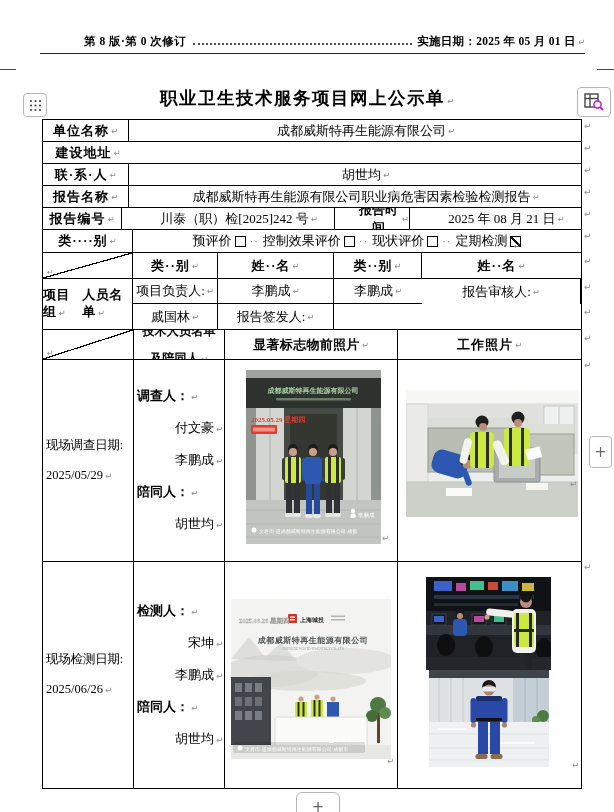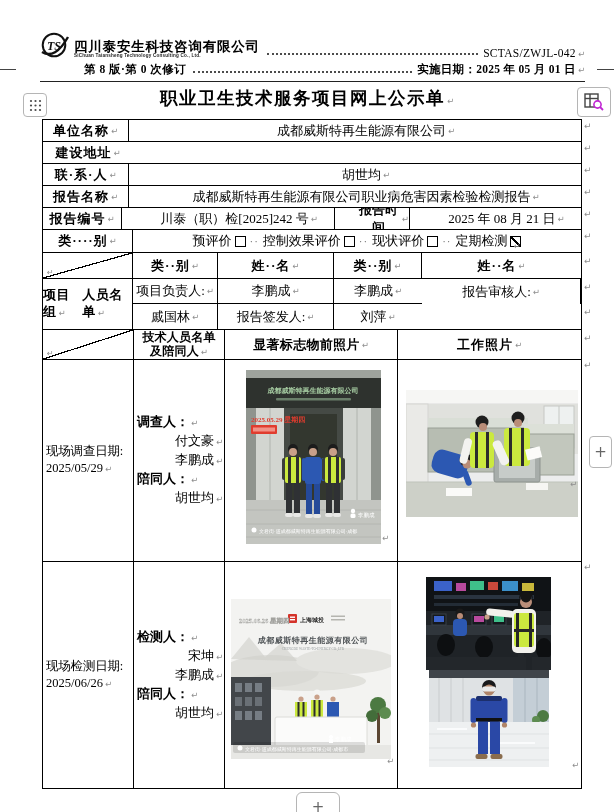--- a/index.html
+++ b/index.html
@@ -39,21 +39,21 @@
   .h22{height:22px;gap:22px;} .h23{height:23px;}
   .w90{width:90px;} .w448{width:448px;} .w218{width:218px;} .w60{width:60px;} .w170{width:170px;}
   .team-grid{display:grid;grid-template-columns:90px 85px 116px 88px 159px;
              grid-template-rows:26px 25px 25px;border-bottom:1px solid #000;}
   .tg{border-right:1px solid #000;border-bottom:1px solid #000;display:flex;align-items:center;justify-content:center;font-size:13px;}
   .tg.nr{border-right:none;} .tg.nb{border-bottom:none;}
   .group-cell{grid-row:2/4;border-bottom:none;flex-direction:row;font-weight:bold;line-height:17px;letter-spacing:.5px;}
   .diag{position:relative;background:linear-gradient(to bottom right,transparent calc(50% - .6px),#000 calc(50% - .6px),#000 calc(50% + .6px),transparent calc(50% + .6px));}
   .diag::after{content:"↵";position:absolute;left:4px;bottom:1px;color:#8d8d8d;font-size:8px;font-family:"DejaVu Sans",sans-serif;}
   .row10{height:30px;} .row11{height:202px;} .row12{height:226px;}
-  .w91{width:91px;} .w173{width:173px;} .w183{width:183px;}
+  .w91{width:91px;gap:13px;} .w173{width:173px;} .w183{width:183px;}
   .tech-cell{flex-direction:column;font-weight:bold;font-size:12px;line-height:14px;letter-spacing:.2px;}
   .date-cell{flex-direction:column;align-items:flex-start;justify-content:center;padding-left:3px;font-size:12.5px;line-height:17px;}
   .date-cell .dl{font-weight:normal;letter-spacing:-.2px;}
   .who-cell{flex-direction:column;align-items:stretch;justify-content:center;font-size:13px;line-height:18px;padding:0 1px;}
   .who-cell .wl{font-weight:bold;text-align:left;padding-left:2px;}
   .who-cell .wn{text-align:right;}
   .ph-cell{position:relative;}
   .ph{position:absolute;display:block;}
   .ph-ret{position:absolute;color:#8d8d8d;font-size:8.5px;font-family:"DejaVu Sans",sans-serif;}
   .ph-ret::after{content:"↵";}
@@ -63,33 +63,20 @@
   
   .btn{position:absolute;background:#fff;border:1px solid #b5b5b5;border-radius:4px;
        display:flex;align-items:center;justify-content:center;color:#555;cursor:pointer;
        font-family:"DejaVu Sans","Liberation Sans",sans-serif;}
   .plus{font-size:15px;color:#666;line-height:1;}
 </style>
 </head>
 <body>
 
 <div class="hdr">
-  <div class="hdr-row1">
-    <svg class="logo-svg" width="30" height="28" viewBox="0 0 30 28">
-      <circle cx="14" cy="14" r="11.3" fill="none" stroke="#111" stroke-width="2"></circle>
-      <text x="7" y="19" font-size="12" font-style="italic" font-weight="bold" font-family="Liberation Serif,serif" fill="#111">TS</text>
-      <path d="M2 21 Q 15 29 28 6" fill="none" stroke="#111" stroke-width="2.4"></path>
-    </svg>
-    <div class="co-block">
-      <div class="co-cn">四川泰安生科技咨询有限公司</div>
-      <div class="co-en">SiChuan Taiansheng Technology Consulting Co., Ltd.</div>
-    </div>
-    <span class="leader"></span>
-    <span class="doc-code r">SCTAS/ZWJL-042</span>
-  </div>
   <div class="hdr-row2">
     <span class="rev">第 8 版·第 0 次修订</span>
     <span class="leader"></span>
     <span class="impl r"><span>实施日期：</span><span>2025 年 05 月 01 日</span></span>
   </div>
 </div>
 <div class="crop" style="left:0;top:69px;width:16px;"></div>
 <div class="crop" style="left:597px;top:69px;width:17px;"></div>
 
 <div class="title r">职业卫生技术服务项目网上公示单</div>
@@ -145,21 +132,20 @@
       <span class="r">项目组</span>
         <span class="r">人员名单</span>
     </div>
     <div class="tg r">项目负责人:</div>
     <div class="tg r">李鹏成</div>
     <div class="tg nr r">李鹏成</div>
 
     <div class="tg nb r">报告审核人:</div>
     <div class="tg nb r">戚国林</div>
     <div class="tg nb r">报告签发人:</div>
-    <div class="tg nb nr r">刘萍</div>
   </div>
 
   <div class="trow row10">
     <div class="c w91 diag"></div>
     <div class="c w91 tech-cell">
       <span>技术人员名单</span>
         <span class="r">及陪同人</span>
     </div>
     <div class="c w173 lab r" style="letter-spacing:.3px;">显著标志物前照片</div>
     <div class="c w183 lab r">工作照片</div>

